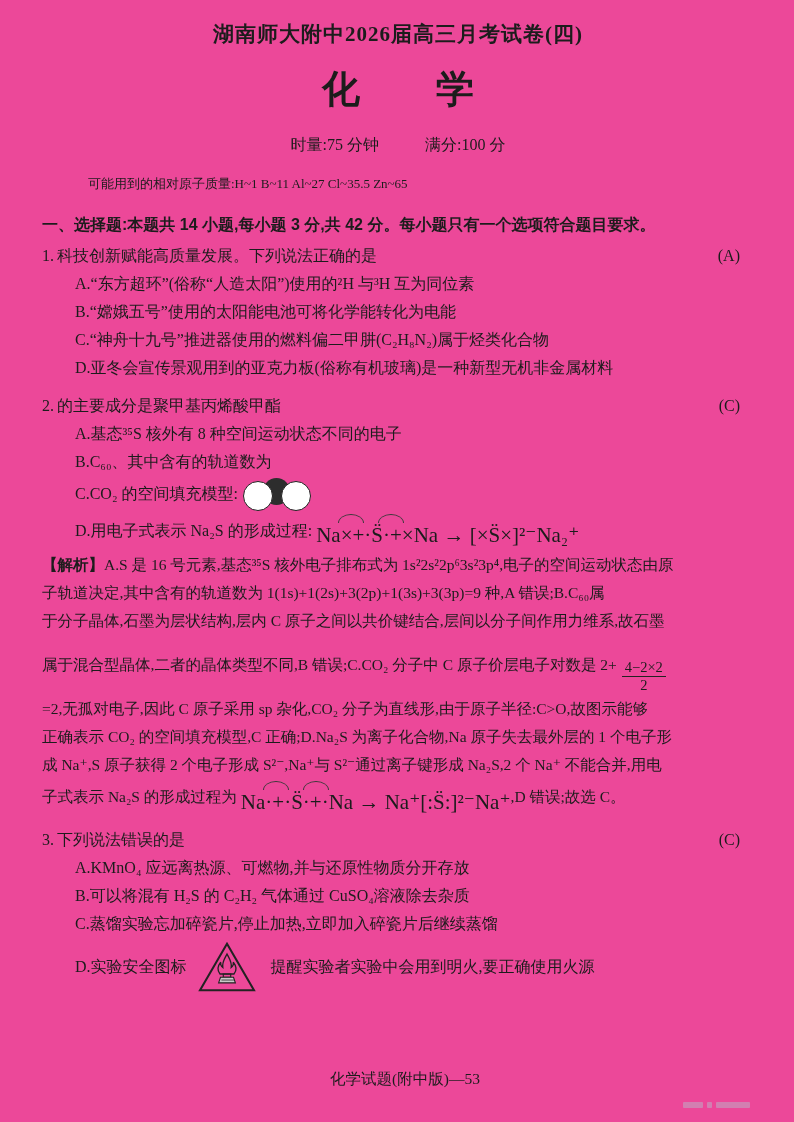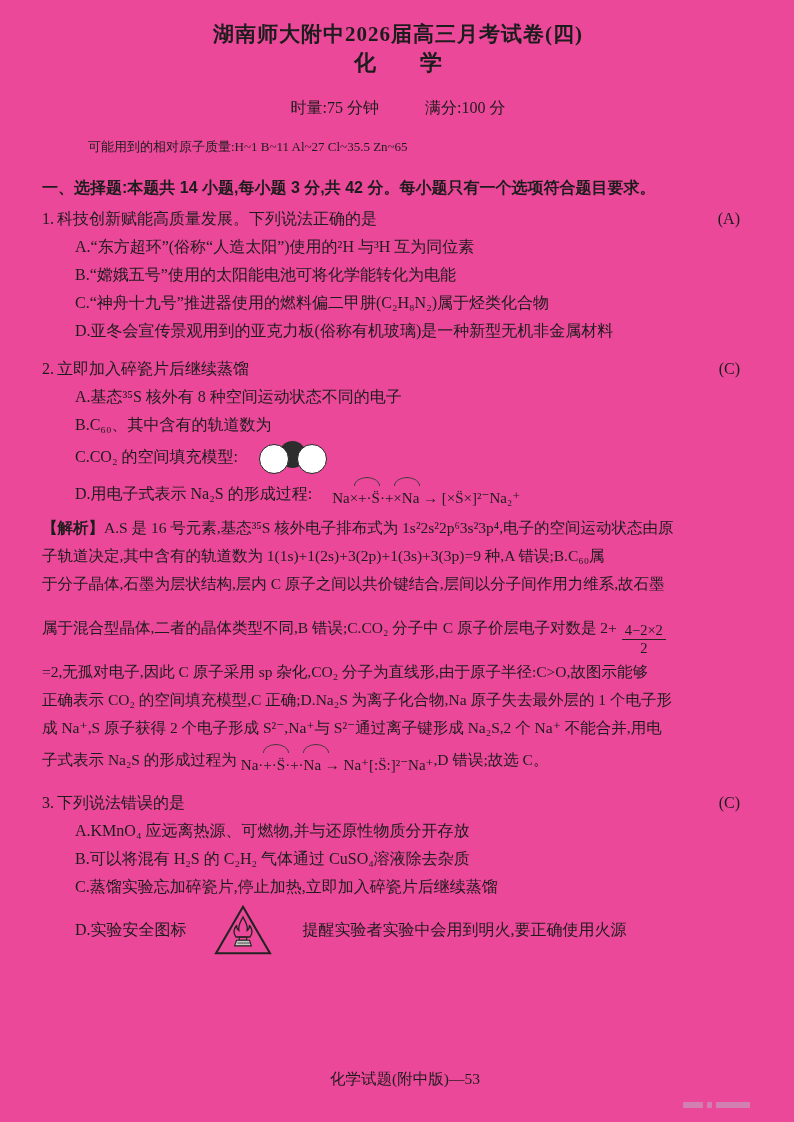--- a/index.html
+++ b/index.html
@@ -2,35 +2,35 @@
 <html><head>
 <meta charset="utf-8">
 <style>
   html,body{margin:0;padding:0;background:#f3f3f3;}
   .page{position:relative;width:794px;height:1122px;margin:0 auto;background:#ec4899;
         color:#1c1c1c;font-family:"Liberation Serif","DejaVu Serif","DejaVu Sans",serif;
         font-size:16px;overflow:hidden;}
   .content{padding:14px 40px 0 42px;}
 
   .exam-title{text-align:center;font-weight:bold;font-size:21px;letter-spacing:1px;margin-top:6px;}
-  .subject{text-align:center;font-weight:bold;font-size:22px;
+  .subject{text-align:center;font-weight:bold;font-size:38px;margin-top:16px;
            font-family:"Liberation Sans","DejaVu Sans",sans-serif;}
   .meta{text-align:center;margin-top:20px;font-size:16px;}
   .meta span + span{margin-left:42px;text-align:center;}
   .atomic{margin-top:19px;padding-left:46px;font-size:13px;}
 
   .section-heading{margin-top:22px;font-weight:bold;font-size:16px;
                    font-family:"Liberation Sans","DejaVu Sans",sans-serif;}
 
   .question{margin-top:6px;}
   .q-line{display:flex;justify-content:space-between;line-height:28px;}
   .q-num{margin-right:3px;}
   .q-answer{padding-right:14px;}
   .option{padding-left:33px;line-height:28px;}
-  .opt-flex{display:flex;align-items:center;gap:16px;}
+  .opt-flex{display:flex;align-items:center;}
   .opt-flex > span:first-child{white-space:nowrap;}
 
   .analysis{margin-top:2px;font-size:15.5px;}
   .a-line{line-height:27px;}
   .q2a .a-line{line-height:28px;}
   .a-label{font-weight:bold;font-family:"Liberation Sans","DejaVu Sans",sans-serif;}
 
   
   .frac-line{display:flex;align-items:center;min-height:40px;}
   .frac{display:inline-flex;flex-direction:column;align-items:center;margin-left:5px;
@@ -39,21 +39,21 @@
 
   
   .co2-model{position:relative;display:inline-block;width:68px;height:36px;margin-left:5px;}
   .atom{position:absolute;border-radius:50%;box-sizing:border-box;}
   .atom.c{left:20px;top:2px;width:27px;height:27px;background:#2d2d2d;}
   .atom.o{top:5px;width:30px;height:30px;background:#fff;border:1.8px solid #222;}
   .atom.o.left{left:0;}
   .atom.o.right{left:38px;}
 
   
-  .eform{position:relative;display:inline-block;padding:9px 0 0 4px;font-size:15px;white-space:nowrap;}
+  .eform{position:relative;display:inline-block;padding:9px 0 0 4px;font-size:21px;white-space:nowrap;}
   .arc{position:absolute;top:2px;height:8px;width:24px;border:1.3px solid #3a3a3a;border-bottom:none;
        border-radius:50% 50% 0 0 / 100% 100% 0 0;}
   .arc.a1{left:26px;}
   .arc.a2{left:66px;}
   .l8{display:flex;align-items:center;line-height:30px;}
 
   .q3d{min-height:58px;}
   .safety-icon{margin:0 14px 0 10px;flex:none;}
 
   .footer{position:absolute;left:16px;right:0;bottom:32px;text-align:center;font-size:15.5px;}
@@ -89,21 +89,21 @@
         <span class="q-answer">(A)</span>
       </div>
       <div class="option">A.“东方超环”(俗称“人造太阳”)使用的²H 与³H 互为同位素</div>
       <div class="option">B.“嫦娥五号”使用的太阳能电池可将化学能转化为电能</div>
       <div class="option">C.“神舟十九号”推进器使用的燃料偏二甲肼(C₂H₈N₂)属于烃类化合物</div>
       <div class="option">D.亚冬会宣传景观用到的亚克力板(俗称有机玻璃)是一种新型无机非金属材料</div>
     </div>
 
     <div class="question" style="margin-top:10px;">
       <div class="q-line">
-        <span><span class="q-num">2.</span><span>立即加入碎瓷片后继续蒸馏</span></span>
+        <span><span class="q-num">2.</span><span>的主要成分是聚甲基丙烯酸甲酯</span></span>
         <span class="q-answer">(C)</span>
       </div>
       <div class="option">A.基态³⁵S 核外有 8 种空间运动状态不同的电子</div>
       <div class="option">B.C₆₀、其中含有的轨道数为</div>
       <div class="option opt-flex" style="min-height:36px;">
         <span>C.CO₂ 的空间填充模型:</span>
         <span class="co2-model">
           <span class="atom c"></span>
           <span class="atom o left"></span>
           <span class="atom o right"></span>

